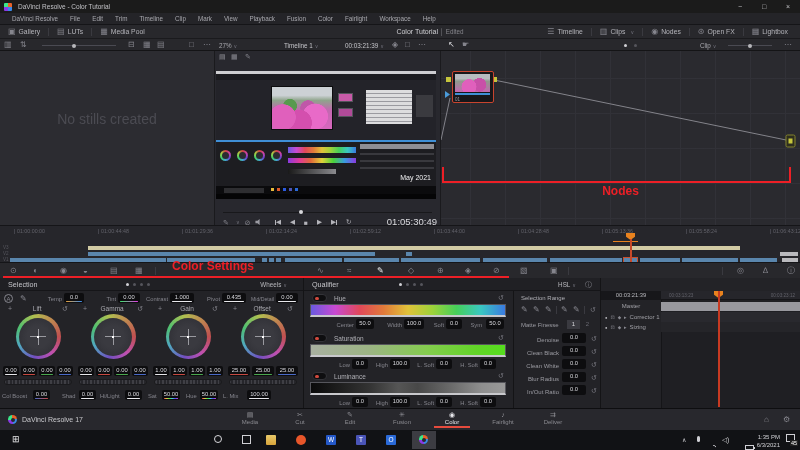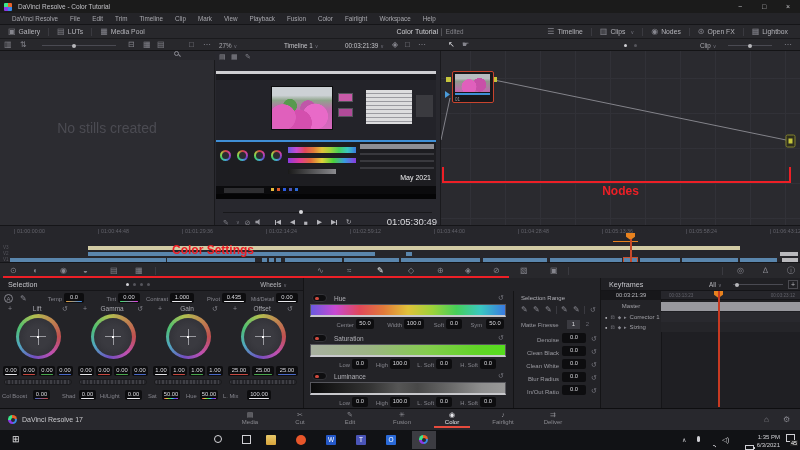--- a/index.html
+++ b/index.html
@@ -22,21 +22,21 @@
 .tsep{width:1px;height:8px;background:#3a3a40}
 #topbar .center{position:absolute;left:330px;width:200px;text-align:center;font-size:7px;color:#d0d0d4}
 #topbar .center .ed{color:#84848a;font-size:6.3px}
 #vtoolbar{left:0;top:39px;width:800px;height:12px;background:#28282c;border-bottom:1px solid #141416}
 .vtxt{font-size:6.3px;color:#a8a8ae}
 .slid{height:1px;background:#4a4a52;position:absolute}
 .slid b{position:absolute;top:-1.5px;width:4px;height:4px;border-radius:50%;background:#b8b8bc}
 .mag{width:5px;height:5px;border:1px solid #8a8a92;border-radius:50%;position:relative;display:inline-block}
 .mag:after{content:"";position:absolute;width:3px;height:1px;background:#8a8a92;transform:rotate(45deg);right:-2.5px;bottom:-1px}
 
-#gallery{left:0;top:60px;width:215px;height:174px;background:#2c2c31;border-right:1px solid #1a1a1d}
+#gallery{left:0;top:51px;width:215px;height:174px;background:#2c2c31;border-right:1px solid #1a1a1d}
 #gallery .empty{position:absolute;top:60px;width:100%;text-align:center;font-size:14px;color:#4b4b52}
 #viewer{left:215px;top:51px;width:225px;height:174px;background:#28282e}
 #video{left:1px;top:20px;width:220px;height:128px;background:#101013;position:absolute}
 .flower{background:radial-gradient(circle at 18% 72%,#e060bc 0 22%,transparent 23%),radial-gradient(circle at 45% 85%,#d44fae 0 26%,transparent 27%),radial-gradient(circle at 72% 70%,#e86ac8 0 24%,transparent 25%),radial-gradient(circle at 30% 45%,#579a4e 0 14%,transparent 15%),radial-gradient(circle at 60% 50%,#bf58a8 0 18%,transparent 19%),linear-gradient(180deg,#ccd1d5 0 20%,#8fa48c 32%,#c268b0 55%,#d867be 100%);border:1px solid #0c0c0e}
 .ttbox{background:#dcdcde;background-image:repeating-linear-gradient(#dcdcde 0 3px,#9a9aa0 3px 4px)}
 .mw{position:absolute;width:11px;height:11px;border-radius:50%;background:conic-gradient(#cf4242,#cf42a8,#6a42cf,#42a8cf,#42cf6a,#a8cf42,#cf4242)}
 .mw:after{content:"";position:absolute;inset:2px;border-radius:50%;background:#2c2c31}
 .rb1{background:linear-gradient(90deg,#6a5ae0,#c84ad2,#e0485a,#e07a3a,#e0c23a,#9ed23a,#46cf5a,#3ac8c2,#3a7ae0)}
 .rb2{background:linear-gradient(90deg,#8a3ae0,#e03a9a,#e0683a,#e0d23a,#4ad23a,#3a9ae0,#8a3ae0)}
 .tbtnp{font-size:6.5px;color:#b4b4ba}
@@ -361,21 +361,21 @@
   <span class="ico" style="left:493px">⊘</span>
   <span class="ico" style="left:520px">▧</span>
   <span class="ico" style="left:550px">▣</span>
   <span class="div" style="left:568px"></span>
   <span class="div" style="left:722px"></span>
   <span class="ico" style="left:737px">◎</span>
   <span class="ico" style="left:763px">∆</span>
   <span class="ico" style="left:787px">ⓘ</span>
 </div>
 
-<div class="redtext" style="left:172px;top:243px">Color Settings</div>
+<div class="redtext" style="left:172px;top:259px">Color Settings</div>
 <div class="abs" style="left:3px;top:276px;width:506px;height:9px;border:2px solid #ed1f26;border-bottom:none"></div>
 
 <div id="panels" class="abs">
 
   <div class="panel" style="left:0;width:303px">
     <div class="panel-h">
       <span class="ph-title">Selection</span>
       <span class="dots" style="left:126px">
           <span class="dot on"></span>
           <span class="dot"></span>
@@ -546,20 +546,31 @@
         <i style="background:linear-gradient(90deg,#e84a4a,#e8c84a,#4ae84a,#4ac8e8,#4a4ae8,#e84ae8)"></i>
       </div>
     <span class="pl" style="left:223px;top:116px;width:22px">L. Mix</span>
     <div class="vb" style="left:247px;top:112px;width:24px">
         <b>100.00</b>
         <i style="background:#e8e8ec"></i>
       </div>
   </div>
 
   <div class="panel" style="left:303px;width:297px;border-left:1px solid #141416">
+    <div class="panel-h">
+      <span class="ph-title">Qualifier</span>
+      <span class="dots" style="left:95px">
+          <span class="dot on"></span>
+          <span class="dot"></span>
+          <span class="dot"></span>
+          <span class="dot"></span>
+        </span>
+      <span class="vtxt" style="position:absolute;right:24px;color:#b8b8bd"><span>HSL</span><span class="chev">∨</span></span>
+      <span class="ico" style="position:absolute;right:8px;font-size:7px">ⓘ</span>
+    </div>
 
     <span class="toggle" style="left:8px;top:16px"></span>
     <span class="qsec" style="left:30px;top:17px">Hue</span>
     <span class="rstico" style="left:194px;top:16px">↺</span>
     <div class="qbar rb1" style="top:26px"></div>
     <span class="pl" style="left:28px;top:45px;width:22px;text-align:right">Center</span>
     <div class="vb" style="left:52px;top:41px;width:18px">
         <b>50.0</b>
       </div>
     <span class="pl" style="left:76px;top:45px;width:22px;text-align:right">Width</span>
@@ -654,28 +665,20 @@
       <span class="rstico" style="left:78px;top:83px">↺</span>
       <span class="sr-lbl" style="left:0;top:98px;width:46px;text-align:right">In/Out Ratio</span>
       <div class="vb" style="left:49px;top:94px;width:24px">
           <b>0.0</b>
         </div>
       <span class="rstico" style="left:78px;top:96px">↺</span>
     </div>
   </div>
 
   <div class="panel" style="left:600px;width:200px;border-left:1px solid #141416">
-    <div class="panel-h">
-      <span class="ph-title">Keyframes</span>
-      <span class="vtxt" style="position:absolute;left:108px;color:#b8b8bd"><span>All</span><span class="chev">∨</span></span>
-      <div class="slid" style="left:132px;top:6px;width:50px">
-          <b style="left:2px"></b>
-        </div>
-      <span class="abs" style="left:187px;top:2px;width:10px;height:9px;border:1px solid #4a4a50;color:#b8b8bd;font-size:7px;text-align:center;line-height:8px">+</span>
-    </div>
     <div id="kf-tracksbg"></div>
     <div class="abs" style="left:0;top:13px;width:60px;height:9px;background:#17171a;text-align:center;font-size:5.8px;color:#b8b8bd;line-height:9px">00:03:21:39</div>
     <div class="kfrow" style="left:0;top:25px;width:60px;text-align:center">Master</div>
     <div class="kfrow row" style="left:4px;top:36px;gap:3px">
       <span style="font-size:4px;color:#c8c8cc">●</span>
       <span style="font-size:5px;color:#8a8a92">⊡</span>
       <span style="font-size:4.5px;color:#8a8a92">◆</span>
       <span style="font-size:5px;color:#8a8a92">▸</span>
       <span>Corrector 1</span>
     </div>

